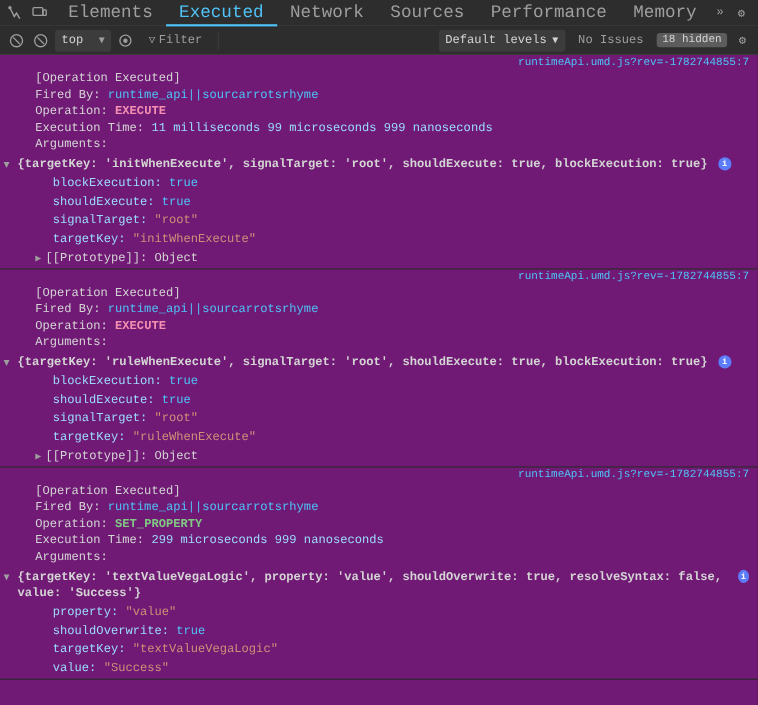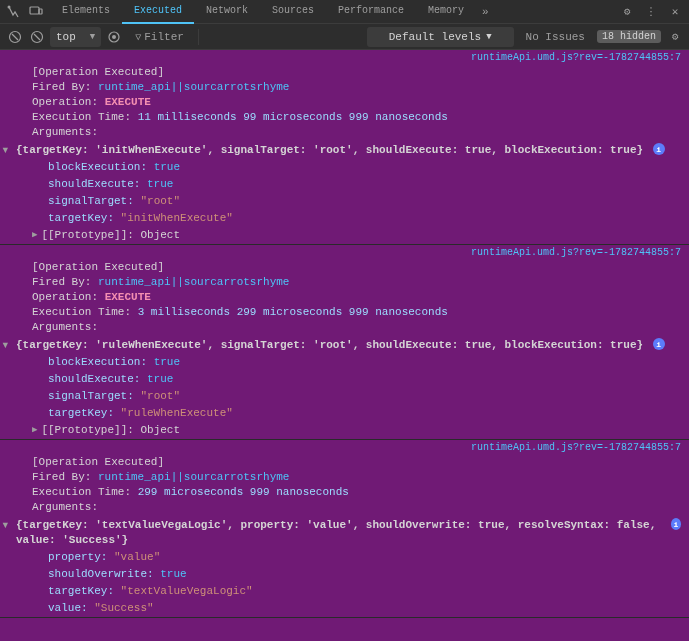--- a/index.html
+++ b/index.html
@@ -38,21 +38,21 @@
       cursor: pointer;
       border-radius: 3px;
     }
     .tab {
       padding: 0 12px;
       height: 24px;
       display: flex;
       align-items: center;
       cursor: pointer;
       color: #9e9e9e;
-      font-size: 10px;
+      font-size: 16px;
       border-bottom: 2px solid transparent;
       white-space: nowrap;
     }
     .tab.active {
       color: #4fc3f7;
       border-bottom: 2px solid #4fc3f7;
     }
     .tab-more {
       padding: 0 6px;
       color: #9e9e9e;
@@ -131,21 +131,21 @@
       align-items: center;
       gap: 6px;
     }
     .default-levels {
       display: flex;
       align-items: center;
       gap: 2px;
       color: #d4d4d4;
       cursor: pointer;
       font-size: 11px;
-      padding: 1px 22px;
+      padding: 1px 6px;
       background: #3c3c3c;
       border-radius: 3px;
       height: 20px;
     }
     .no-issues {
       color: #9e9e9e;
       font-size: 11px;
       padding: 1px 6px;
       cursor: pointer;
     }
@@ -361,21 +361,20 @@
         <span class="proto-arrow">▶</span>
         <span class="text-white">[[Prototype]]: Object</span>
       </div>
     </div>
     <div class="log-group">
       <div class="source-link">runtimeApi.umd.js?rev=-1782744855:7</div>
       <div class="log-entry">
         <div class="log-entry-line">[Operation Executed]</div>
         <div class="log-entry-line"><span class="text-white">Fired By: </span><span class="text-blue">runtime_api||sourcarrotsrhyme</span></div>
         <div class="log-entry-line"><span class="text-white">Operation: </span><span class="text-exec">EXECUTE</span></div>
-        <div class="log-entry-line"><span class="text-white">Execution Time: </span><span class="text-cyan">3 milliseconds 299 microseconds 999 nanoseconds</span></div>
         <div class="log-entry-line">Arguments:</div>
       </div>
       <div class="obj-expand">
         <span class="expand-arrow open">▶</span>
         <span class="obj-content text-white">{targetKey: 'ruleWhenExecute', signalTarget: 'root', shouldExecute: true, blockExecution: true} </span>
         <span class="info-badge">i</span>
       </div>
       <div class="obj-prop-line"><span class="text-cyan">blockExecution:</span><span class="text-blue"> true</span></div>
       <div class="obj-prop-line"><span class="text-cyan">shouldExecute:</span><span class="text-blue"> true</span></div>
       <div class="obj-prop-line"><span class="text-cyan">signalTarget:</span><span class="text-orange"> "root"</span></div>
@@ -383,20 +382,21 @@
       <div class="proto-line">
         <span class="proto-arrow">▶</span>
         <span class="text-white">[[Prototype]]: Object</span>
       </div>
     </div>
     <div class="log-group">
       <div class="source-link">runtimeApi.umd.js?rev=-1782744855:7</div>
       <div class="log-entry">
         <div class="log-entry-line">[Operation Executed]</div>
         <div class="log-entry-line"><span class="text-white">Fired By: </span><span class="text-blue">runtime_api||sourcarrotsrhyme</span></div>
+        <div class="log-entry-line"><span class="text-white">Operation: </span><span class="text-setprop">SET_PROPERTY</span></div>
         <div class="log-entry-line"><span class="text-white">Execution Time: </span><span class="text-cyan">299 microseconds 999 nanoseconds</span></div>
         <div class="log-entry-line">Arguments:</div>
       </div>
       <div class="obj-expand">
         <span class="expand-arrow open">▶</span>
         <span class="obj-content text-white">{targetKey: 'textValueVegaLogic', property: 'value', shouldOverwrite: true, resolveSyntax: false, value: 'Success'} </span>
         <span class="info-badge">i</span>
       </div>
       <div class="obj-prop-line"><span class="text-cyan">property:</span><span class="text-orange"> "value"</span></div>
       <div class="obj-prop-line"><span class="text-cyan">shouldOverwrite:</span><span class="text-blue"> true</span></div>

